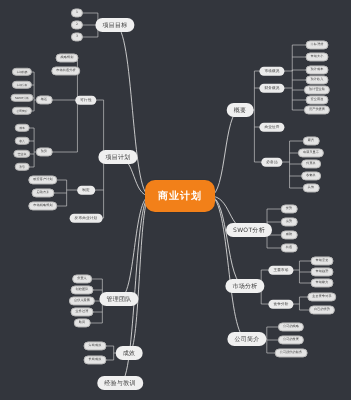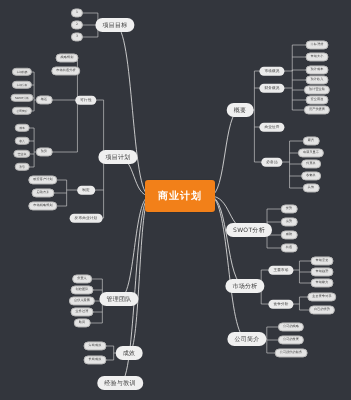--- a/index.html
+++ b/index.html
@@ -22,21 +22,21 @@
     text-align:center;
     line-height:1;
     box-sizing:border-box;
     display:flex;align-items:center;justify-content:center;
   }
   .lvl-root{
     background:#f28019;
     color:#ffffff;
     font-size:10px;
     padding:11px 13px;
-    border-radius:3px;
+    border-radius:10px;
     font-weight:bold;
     letter-spacing:1px;
     box-shadow:0 0 0 1px rgba(0,0,0,0.05);
   }
   .lvl-1{
     font-size:6px;
     padding:4px 7px;
     background:#f0f0f0;
     border-radius:999px;
     letter-spacing:.3px;

